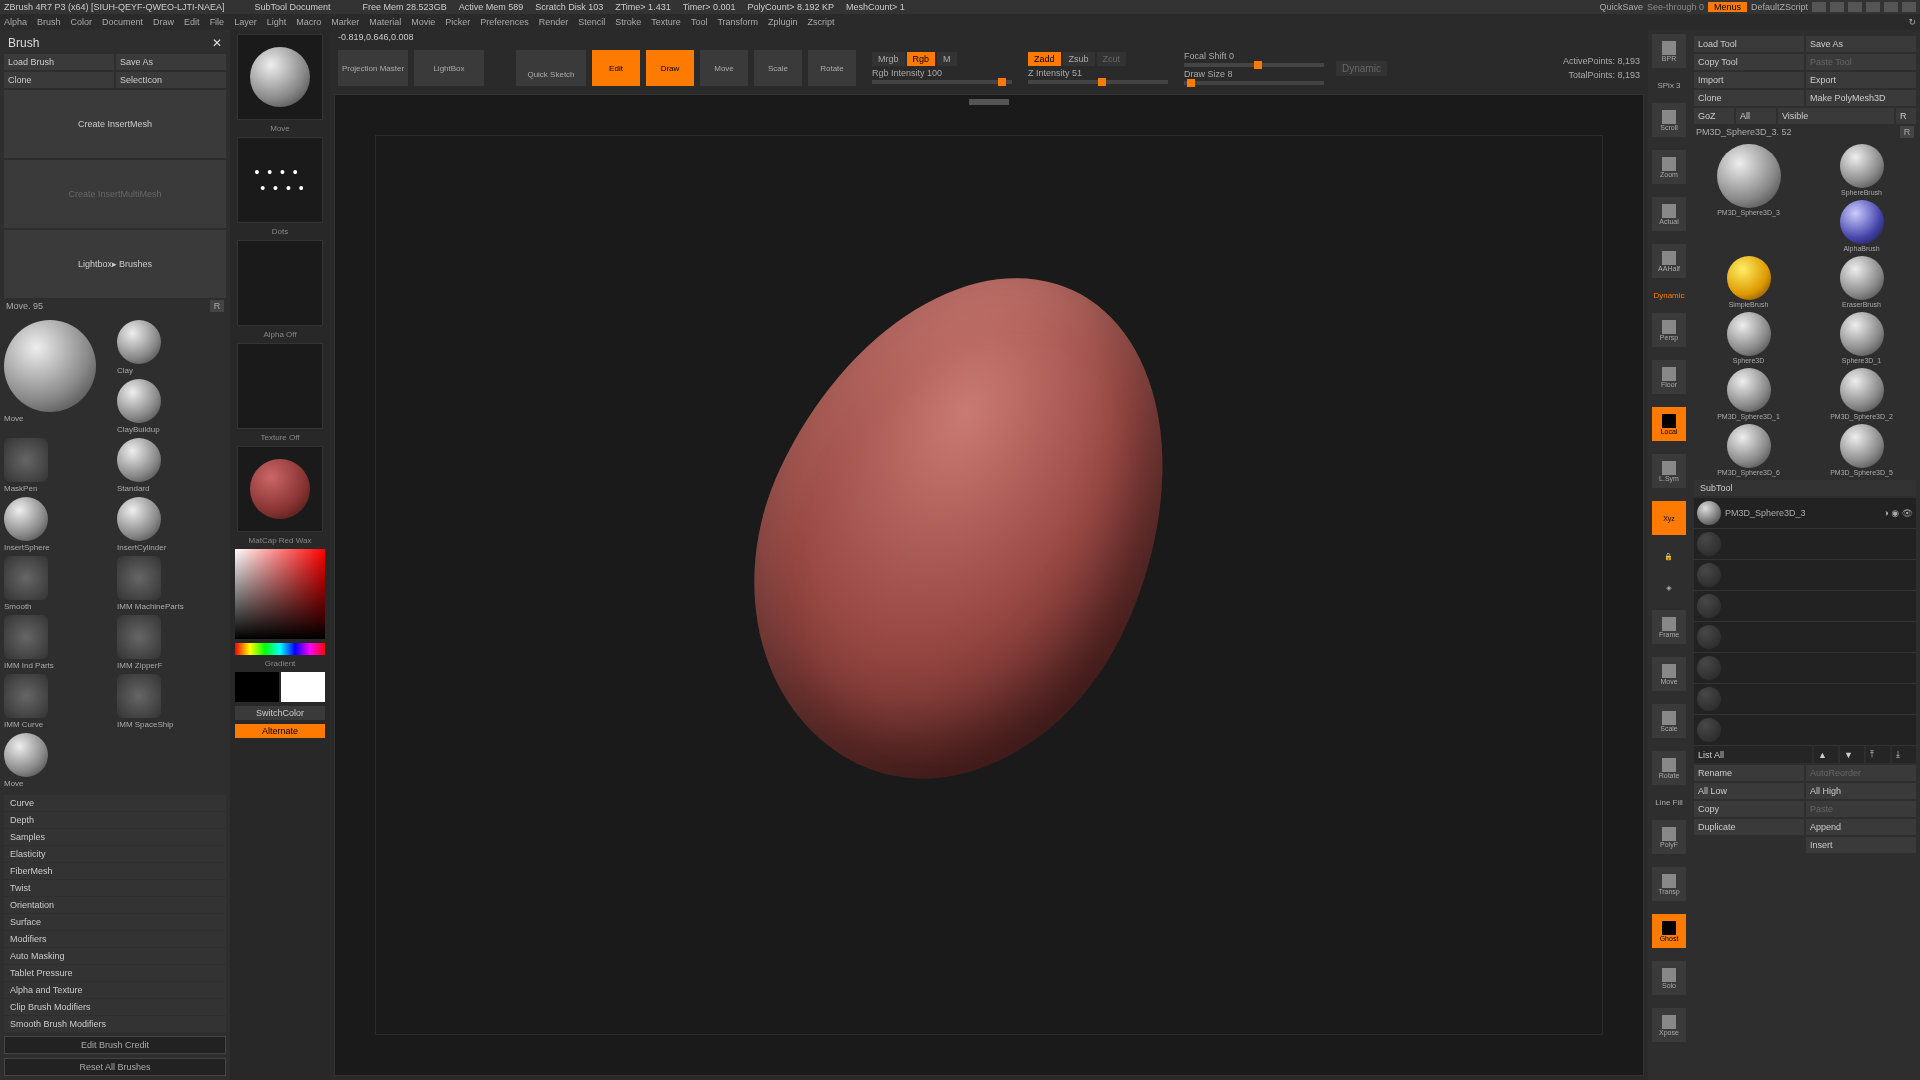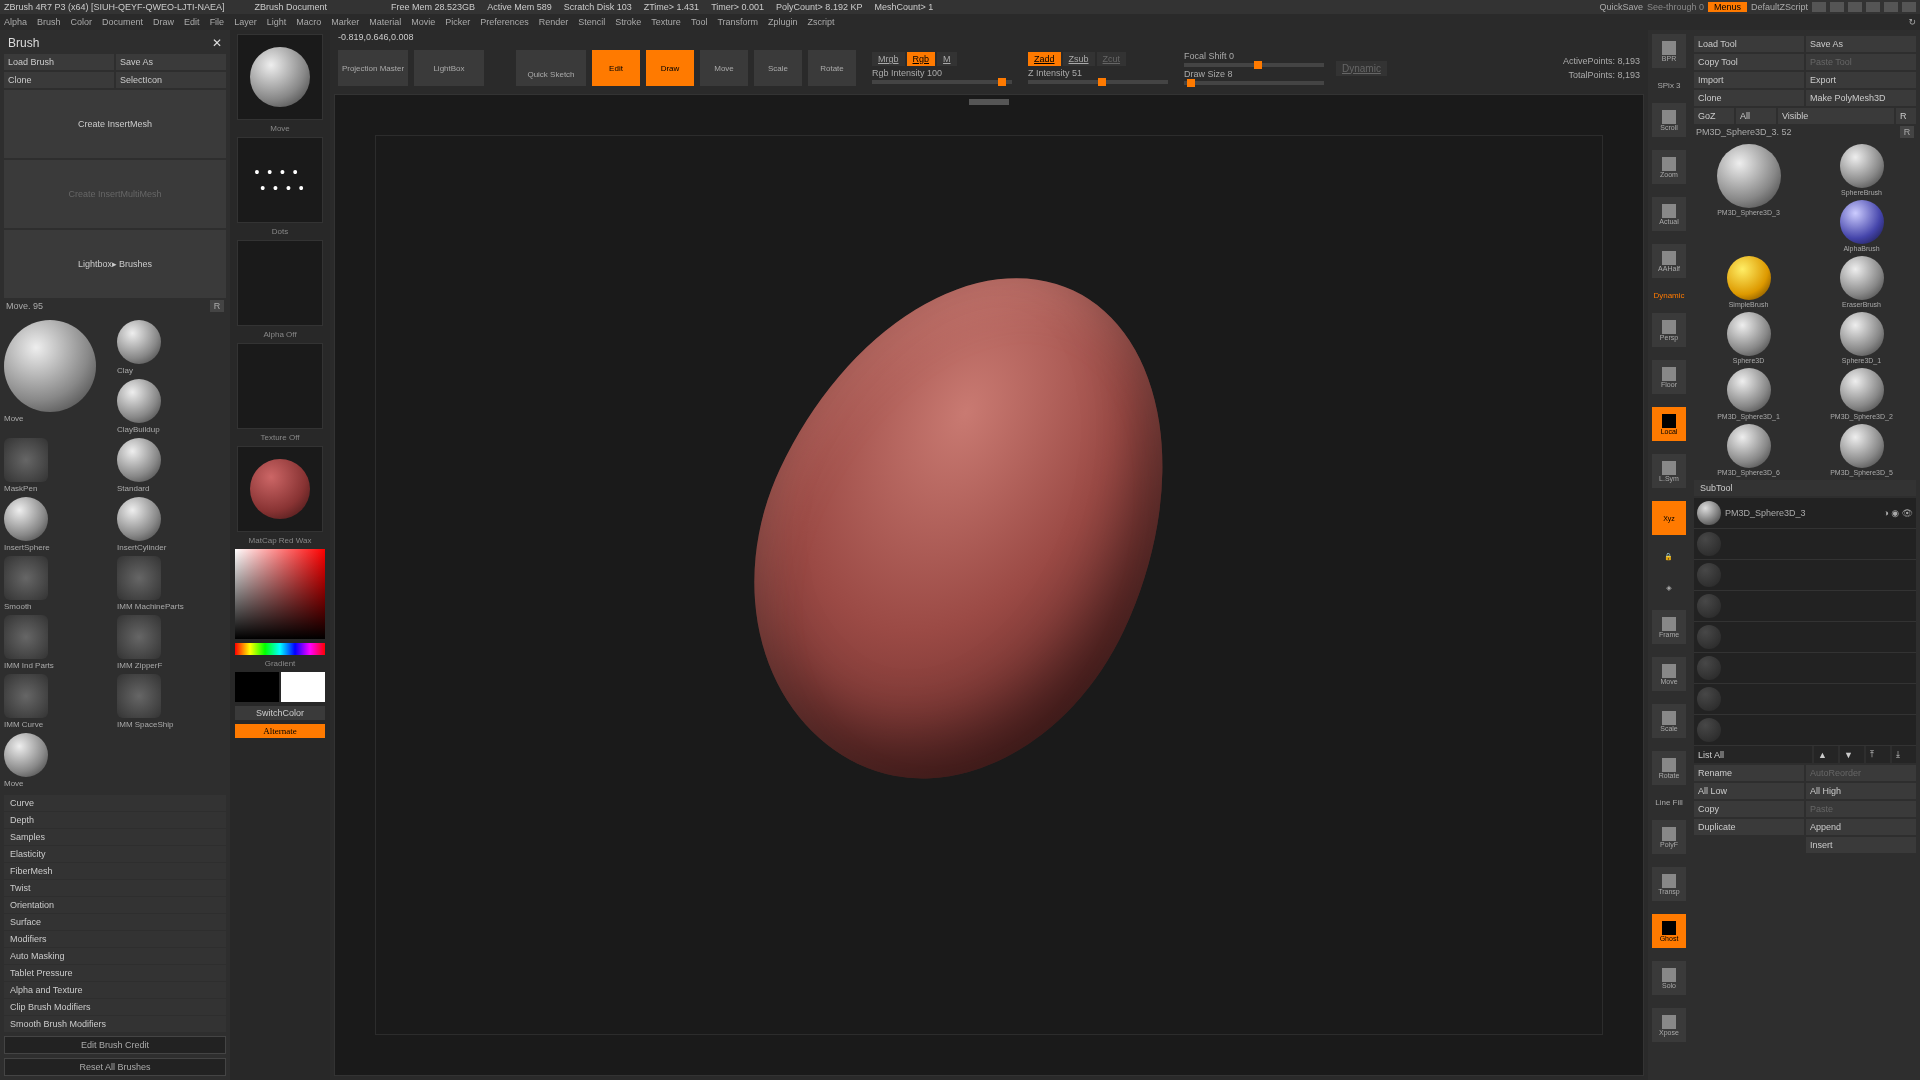--- a/index.html
+++ b/index.html
@@ -1,21 +1,21 @@
 <!DOCTYPE html>
 <html><head>
 <meta charset="utf-8">
 <style>
 * { margin: 0; padding: 0; box-sizing: border-box; font-family: Arial, sans-serif; }
 body { background: #1a1a1a; color: #aaa; font-size: 10px; overflow: hidden; width: 1920px; height: 1080px; }
 
 
 .titlebar { height: 14px; background: #333; display: flex; align-items: center; padding: 0 4px; font-size: 9px; color: #ccc; }
 .titlebar .left { flex: 0 0 auto; }
-.titlebar .stats { display: flex; gap: 12px; margin-left: 64px; }
+.titlebar .stats { display: flex; gap: 12px; margin-left: 32px; }
 .titlebar .stats span { color: #ccc; }
 .titlebar .right { margin-left: auto; display: flex; gap: 4px; align-items: center; }
 .titlebar .quicksave { color: #aaa; }
 .titlebar .see { color: #888; }
 .titlebar .menus { background: #ff7a00; color: #000; padding: 0 6px; }
 .titlebar .script { color: #aaa; }
 .titlebar .winbtn { width: 14px; height: 10px; background: #555; }
 
 
 .menubar { height: 16px; background: #2a2a2a; display: flex; align-items: center; padding: 0 4px; font-size: 9px; gap: 10px; color: #aaa; }
@@ -52,32 +52,32 @@
 .shelf-label { font-size: 8px; color: #888; }
 .shelf .dots { color: #fff; font-size: 14px; letter-spacing: 2px; }
 .shelf .red { width: 60px; height: 60px; border-radius: 50%; background: radial-gradient(circle at 35% 30%, #c66, #833 60%, #311); }
 .colorpicker { width: 90px; height: 90px; background: linear-gradient(to bottom, transparent, #000), linear-gradient(to right, #fff, #f00); position: relative; }
 .hue { width: 90px; height: 12px; background: linear-gradient(to right, #f00, #ff0, #0f0, #0ff, #00f, #f0f, #f00); }
 .swatch-row { display: flex; gap: 2px; }
 .swatch { width: 44px; height: 30px; }
 .sw-black { background: #000; }
 .sw-white { background: #fff; }
 .shelf-btn { width: 90px; background: #3a3a3a; color: #ccc; padding: 2px; font-size: 9px; border: none; }
-.shelf-btn.orange { background: #ff7a00; color: #000; font-family: Liberation Serif, serif; }
+.shelf-btn.orange { background: #ff7a00; color: #000; }
 
 
 .center { flex: 1; display: flex; flex-direction: column; background: #2a2a2a; }
 .coords { height: 16px; padding: 2px 8px; font-size: 9px; color: #ccc; }
 .toolbar { height: 44px; display: flex; align-items: center; padding: 0 8px; gap: 6px; }
 .tb-btn { width: 48px; height: 36px; background: #3a3a3a; border: none; display: flex; flex-direction: column; align-items: center; justify-content: center; font-size: 8px; color: #aaa; cursor: pointer; }
 .tb-btn.orange { background: #ff7a00; color: #000; }
 .tb-btn.wide { width: 70px; }
 .tb-text { display: flex; flex-direction: column; gap: 2px; font-size: 9px; }
 .tb-row { display: flex; gap: 2px; align-items: center; }
-.tb-tag { padding: 2px 6px; background: #333; text-decoration: underline; }
+.tb-tag { padding: 2px 6px; background: #333; }
 .tb-tag.orange { background: #ff7a00; color: #000; }
 .tb-tag.dim { color: #666; }
 .tb-slider { width: 140px; height: 4px; background: #444; position: relative; margin-top: 2px; }
 .tb-slider .thumb { position: absolute; width: 8px; height: 8px; background: #ff7a00; top: -2px; }
 .stats-right { margin-left: auto; font-size: 9px; display: flex; flex-direction: column; gap: 4px; align-items: flex-end; }
 .viewport { flex: 1; background: #1a1a1a; margin: 4px; position: relative; border: 1px solid #333; }
 .canvas-border { position: absolute; top: 40px; left: 40px; right: 40px; bottom: 40px; border: 1px solid rgba(128,128,128,0.18); }
 .viewport .blob { position: absolute; left: 48%; top: 44%; width: 380px; height: 520px; transform: translate(-50%, -50%) rotate(25deg); border-radius: 50% 50% 48% 52% / 55% 55% 45% 45%; background: radial-gradient(ellipse at 38% 30%, #c97a72, #9b4a45 45%, #6b2e2c 75%, #3d1a19); box-shadow: inset -30px -30px 60px rgba(0,0,0,0.4), inset 20px 20px 40px rgba(255,200,190,0.15); }
 .vp-handle { position: absolute; left: 50%; top: 4px; width: 40px; height: 6px; background: #555; transform: translateX(-50%); }
 
@@ -101,21 +101,21 @@
 .subtool-item { display: flex; align-items: center; padding: 3px; gap: 4px; border-bottom: 1px solid #333; }
 .subtool-item .th { width: 24px; height: 24px; border-radius: 50%; background: radial-gradient(circle at 35% 30%, #ddd, #888, #333); }
 .subtool-item.dim { color: #555; }
 .icon-generic { width: 12px; height: 12px; display: inline-block; }
 </style>
 </head>
 <body>
 
 <div class="titlebar">
   <span class="left">ZBrush 4R7 P3 (x64) [SIUH-QEYF-QWEO-LJTI-NAEA]</span>
-  <span style="margin-left:30px">ZBrush Document</span>
+  <span style="margin-left:30px">SubTool Document</span>
   <div class="stats">
     <span>Free Mem 28.523GB</span>
     <span>Active Mem 589</span>
     <span>Scratch Disk 103</span>
     <span>ZTime&gt; 1.431</span>
     <span>Timer&gt; 0.001</span>
     <span>PolyCount&gt; 8.192 KP</span>
     <span>MeshCount&gt; 1</span>
   </div>
   <div class="right">

